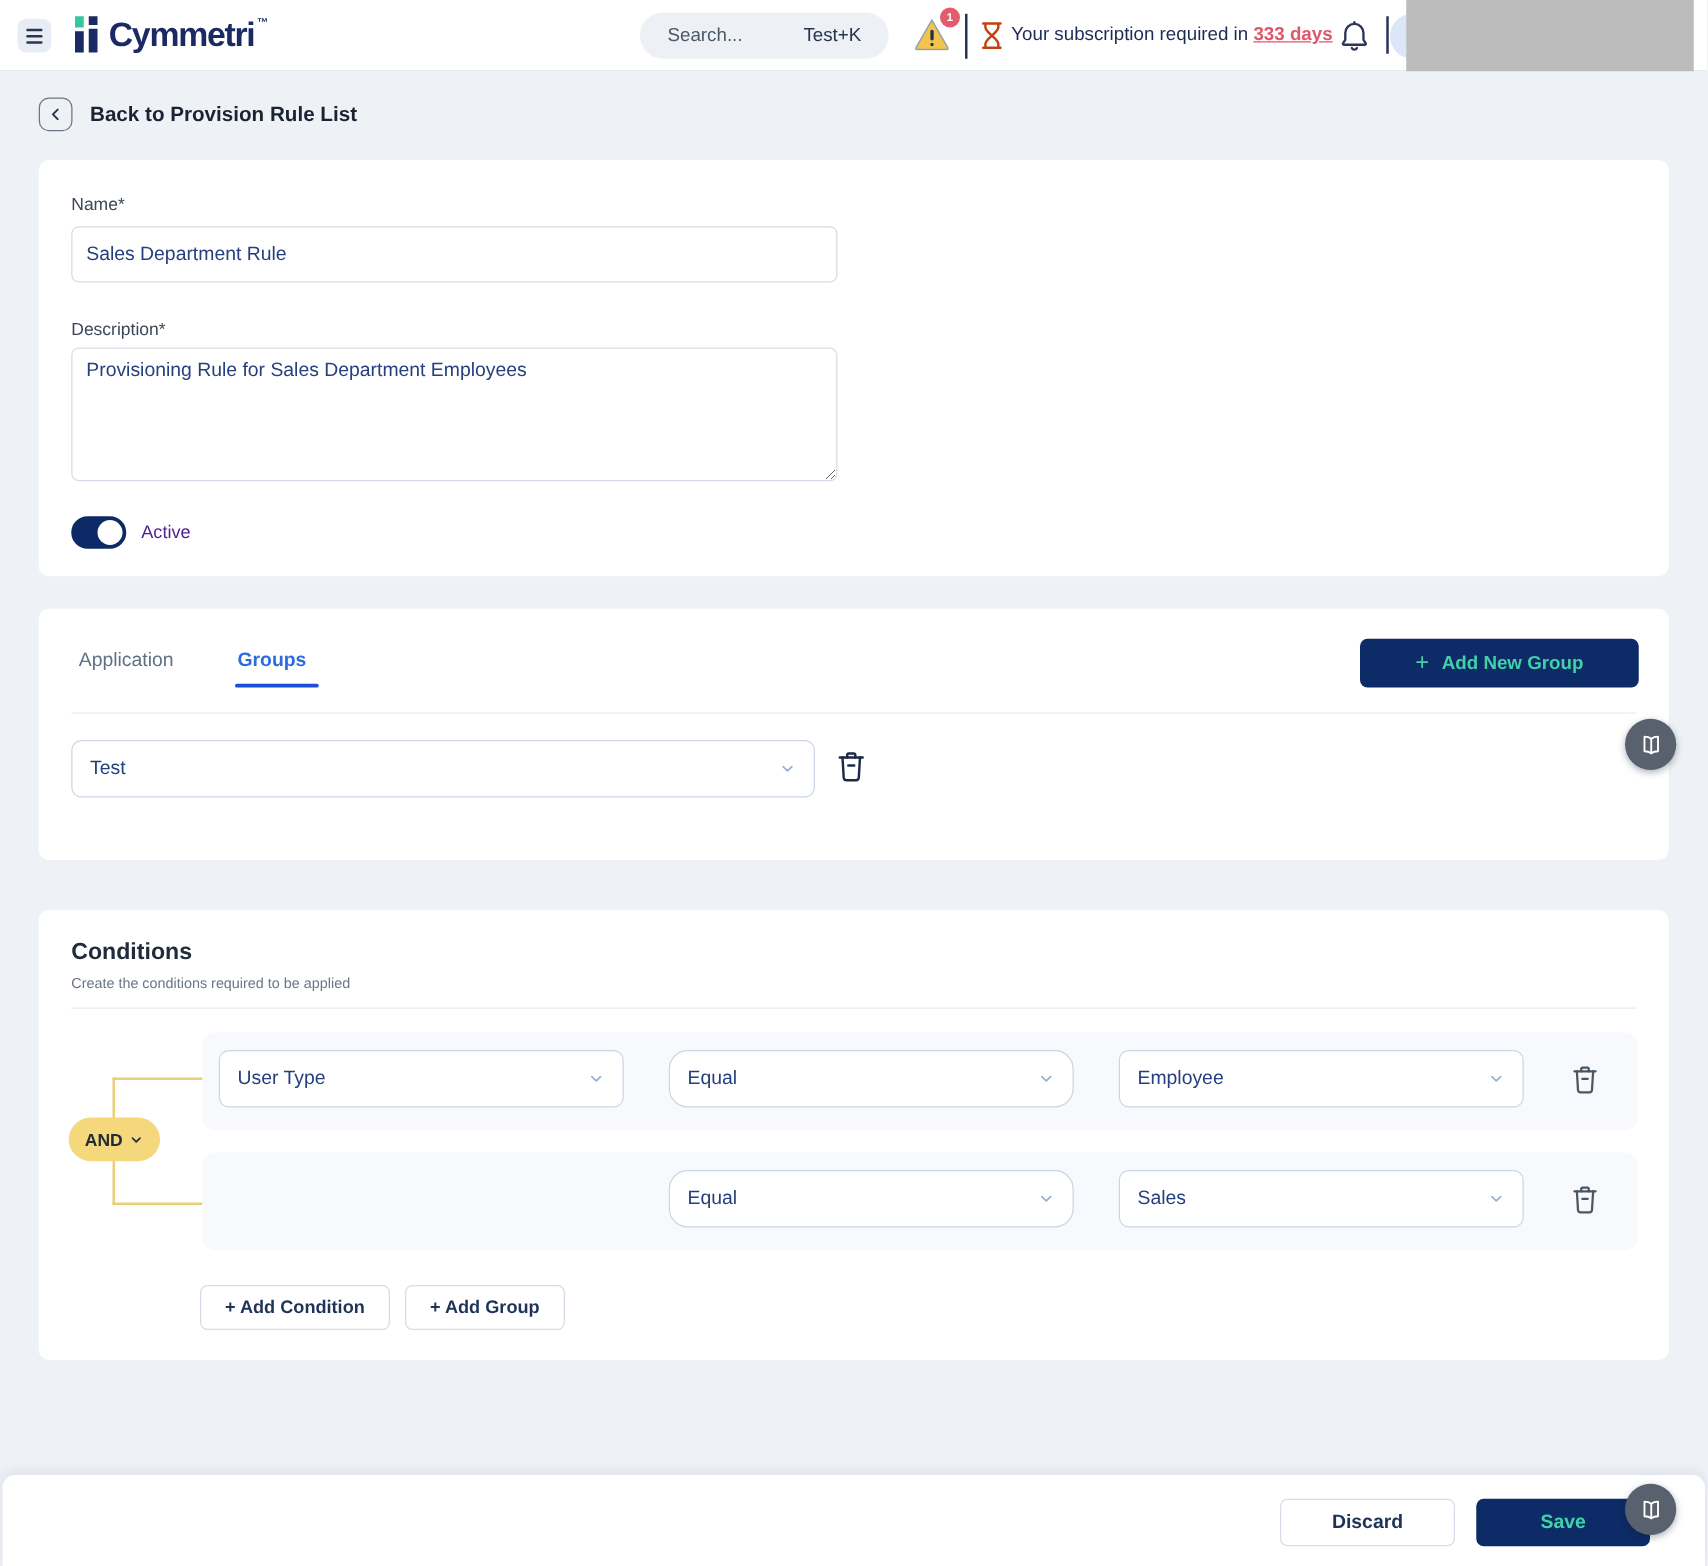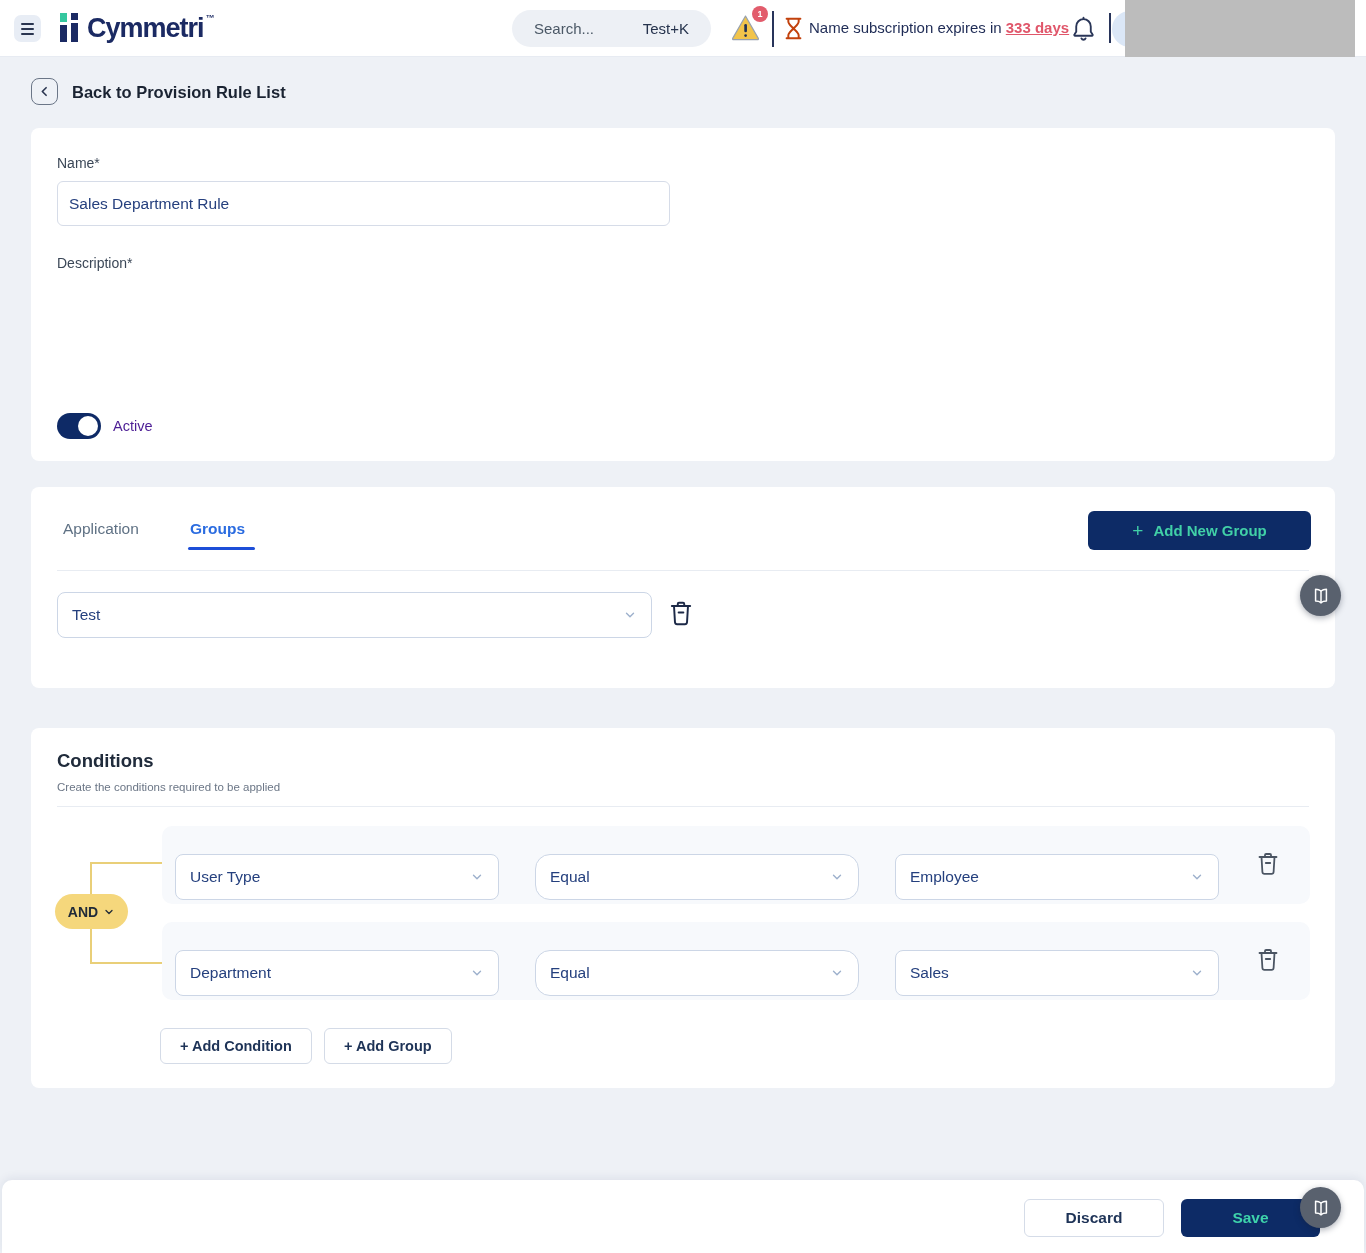--- a/index.html
+++ b/index.html
@@ -144,21 +144,21 @@
     display:flex; align-items:center; justify-content:center; gap:5px;
     font-family:"Liberation Sans",sans-serif; font-size:14px; font-weight:700; color:#212b38;
     z-index:2;
   }
   .cond-row {
     position:absolute; left:131px; width:1148px; height:78px;
     background:#f7f9fc; border-radius:10px;
   }
   .cond-row.r1 { top:98px; }
   .cond-row.r2 { top:194px; }
-  .cond-row .select { top:28px; height:46px; width:324px; }
+  .cond-row .select { top:14px; height:46px; width:324px; }
   .cond-row .s1 { left:13px; }
   .cond-row .s2 { left:373px;border-radius:15px; }
   .cond-row .s3 { left:733px; }
   .cond-row .row-trash { left:1094px; top:24px; color:#4b5563; }
 
   .btn-outline {
     position:absolute; top:300px; height:36px; padding:0 19px;
     background:#fff; border:1px solid #d4dbe7; border-radius:6px; cursor:pointer;
     font-family:"Liberation Sans",sans-serif; font-size:14.5px; font-weight:700; color:#1e3357;
   }
@@ -216,21 +216,21 @@
     <span class="warn-badge">1</span>
   </div>
 
   <div class="hdr-div d1"></div>
 
   <span class="hourglass">
     <svg width="19" height="23" viewBox="0 0 16 20" fill="none" stroke="#c2410c" stroke-width="1.7" stroke-linecap="round">
       <path d="M2 1.5h12M2 18.5h12M3.5 1.5v2.5c0 2.2 1.8 3.4 4.5 6-2.7 2.6-4.5 3.8-4.5 6v2.5M12.5 1.5v2.5c0 2.2-1.8 3.4-4.5 6 2.7 2.6 4.5 3.8 4.5 6v2.5"></path>
     </svg>
   </span>
-  <div class="sub-text"><span>Name subscription expires in </span><span class="sub-days">333 days</span></div>
+  <div class="sub-text"><span>Your subscription required in </span><span class="sub-days">333 days</span></div>
 
   <span class="bell">
     <svg width="25" height="27" viewBox="0 0 24 26" fill="none" stroke="#2a3658" stroke-width="1.8" stroke-linecap="round" stroke-linejoin="round">
       <path d="M12 4a7 7 0 0 0-7 7v5.2L3.4 18.6a.8.8 0 0 0 .6 1.4h16a.8.8 0 0 0 .6-1.4L19 16.2V11a7 7 0 0 0-7-7z"></path>
       <path d="M10 22.5a2.2 2.2 0 0 0 4 0"></path>
       <path d="M12 4V2.6"></path>
     </svg>
   </span>
 
   <div class="hdr-div d2"></div>
@@ -243,20 +243,21 @@
       <path d="M15 5l-7 7 7 7"></path>
     </svg>
 </button>
 <div class="back-label">Back to Provision Rule List</div>
 
 <div class="card card1">
   <div class="field-label" style="top:27px;">Name*</div>
   <input class="text-input" style="top: 53px;" value="Sales Department Rule">
 
   <div class="field-label" style="top:127px;">Description*</div>
+  <textarea class="text-area" style="">Provisioning Rule for Sales Department Employees</textarea>
 
   <div class="toggle">
       <span class="knob"></span>
     </div>
   <div class="toggle-label">Active</div>
 </div>
 
 <div class="card card2">
   <div class="tab tab-app">Application</div>
   <div class="tab tab-groups">Groups</div>
@@ -339,28 +340,20 @@
       <svg width="24" height="27" viewBox="0 0 24 26" fill="none" stroke="currentColor" stroke-width="1.8" stroke-linecap="round" stroke-linejoin="round">
         <path d="M3.5 6.5h17"></path>
           <path d="M9 6.5V4.6c0-.6.5-1.1 1.1-1.1h3.8c.6 0 1.1.5 1.1 1.1v1.9"></path>
         <path d="M5.5 6.5l.9 15c.1 1 .9 1.9 2 1.9h7.2c1.1 0 1.9-.9 2-1.9l.9-15"></path>
         <path d="M9.8 12.5h4.4"></path>
       </svg>
     </button>
   </div>
 
   <div class="cond-row r2">
-    <div class="select s1">
-      <span class="sel-text">Department</span>
-      <span class="chev">
-          <svg width="14" height="14" viewBox="0 0 24 24" fill="none" stroke="currentColor" stroke-width="2.4" stroke-linecap="round" stroke-linejoin="round">
-            <path d="M6 9l6 6 6-6"></path>
-          </svg>
-        </span>
-    </div>
     <div class="select s2">
       <span class="sel-text">Equal</span>
       <span class="chev">
           <svg width="14" height="14" viewBox="0 0 24 24" fill="none" stroke="currentColor" stroke-width="2.4" stroke-linecap="round" stroke-linejoin="round">
             <path d="M6 9l6 6 6-6"></path>
           </svg>
         </span>
     </div>
     <div class="select s3">
       <span class="sel-text">Sales</span>

